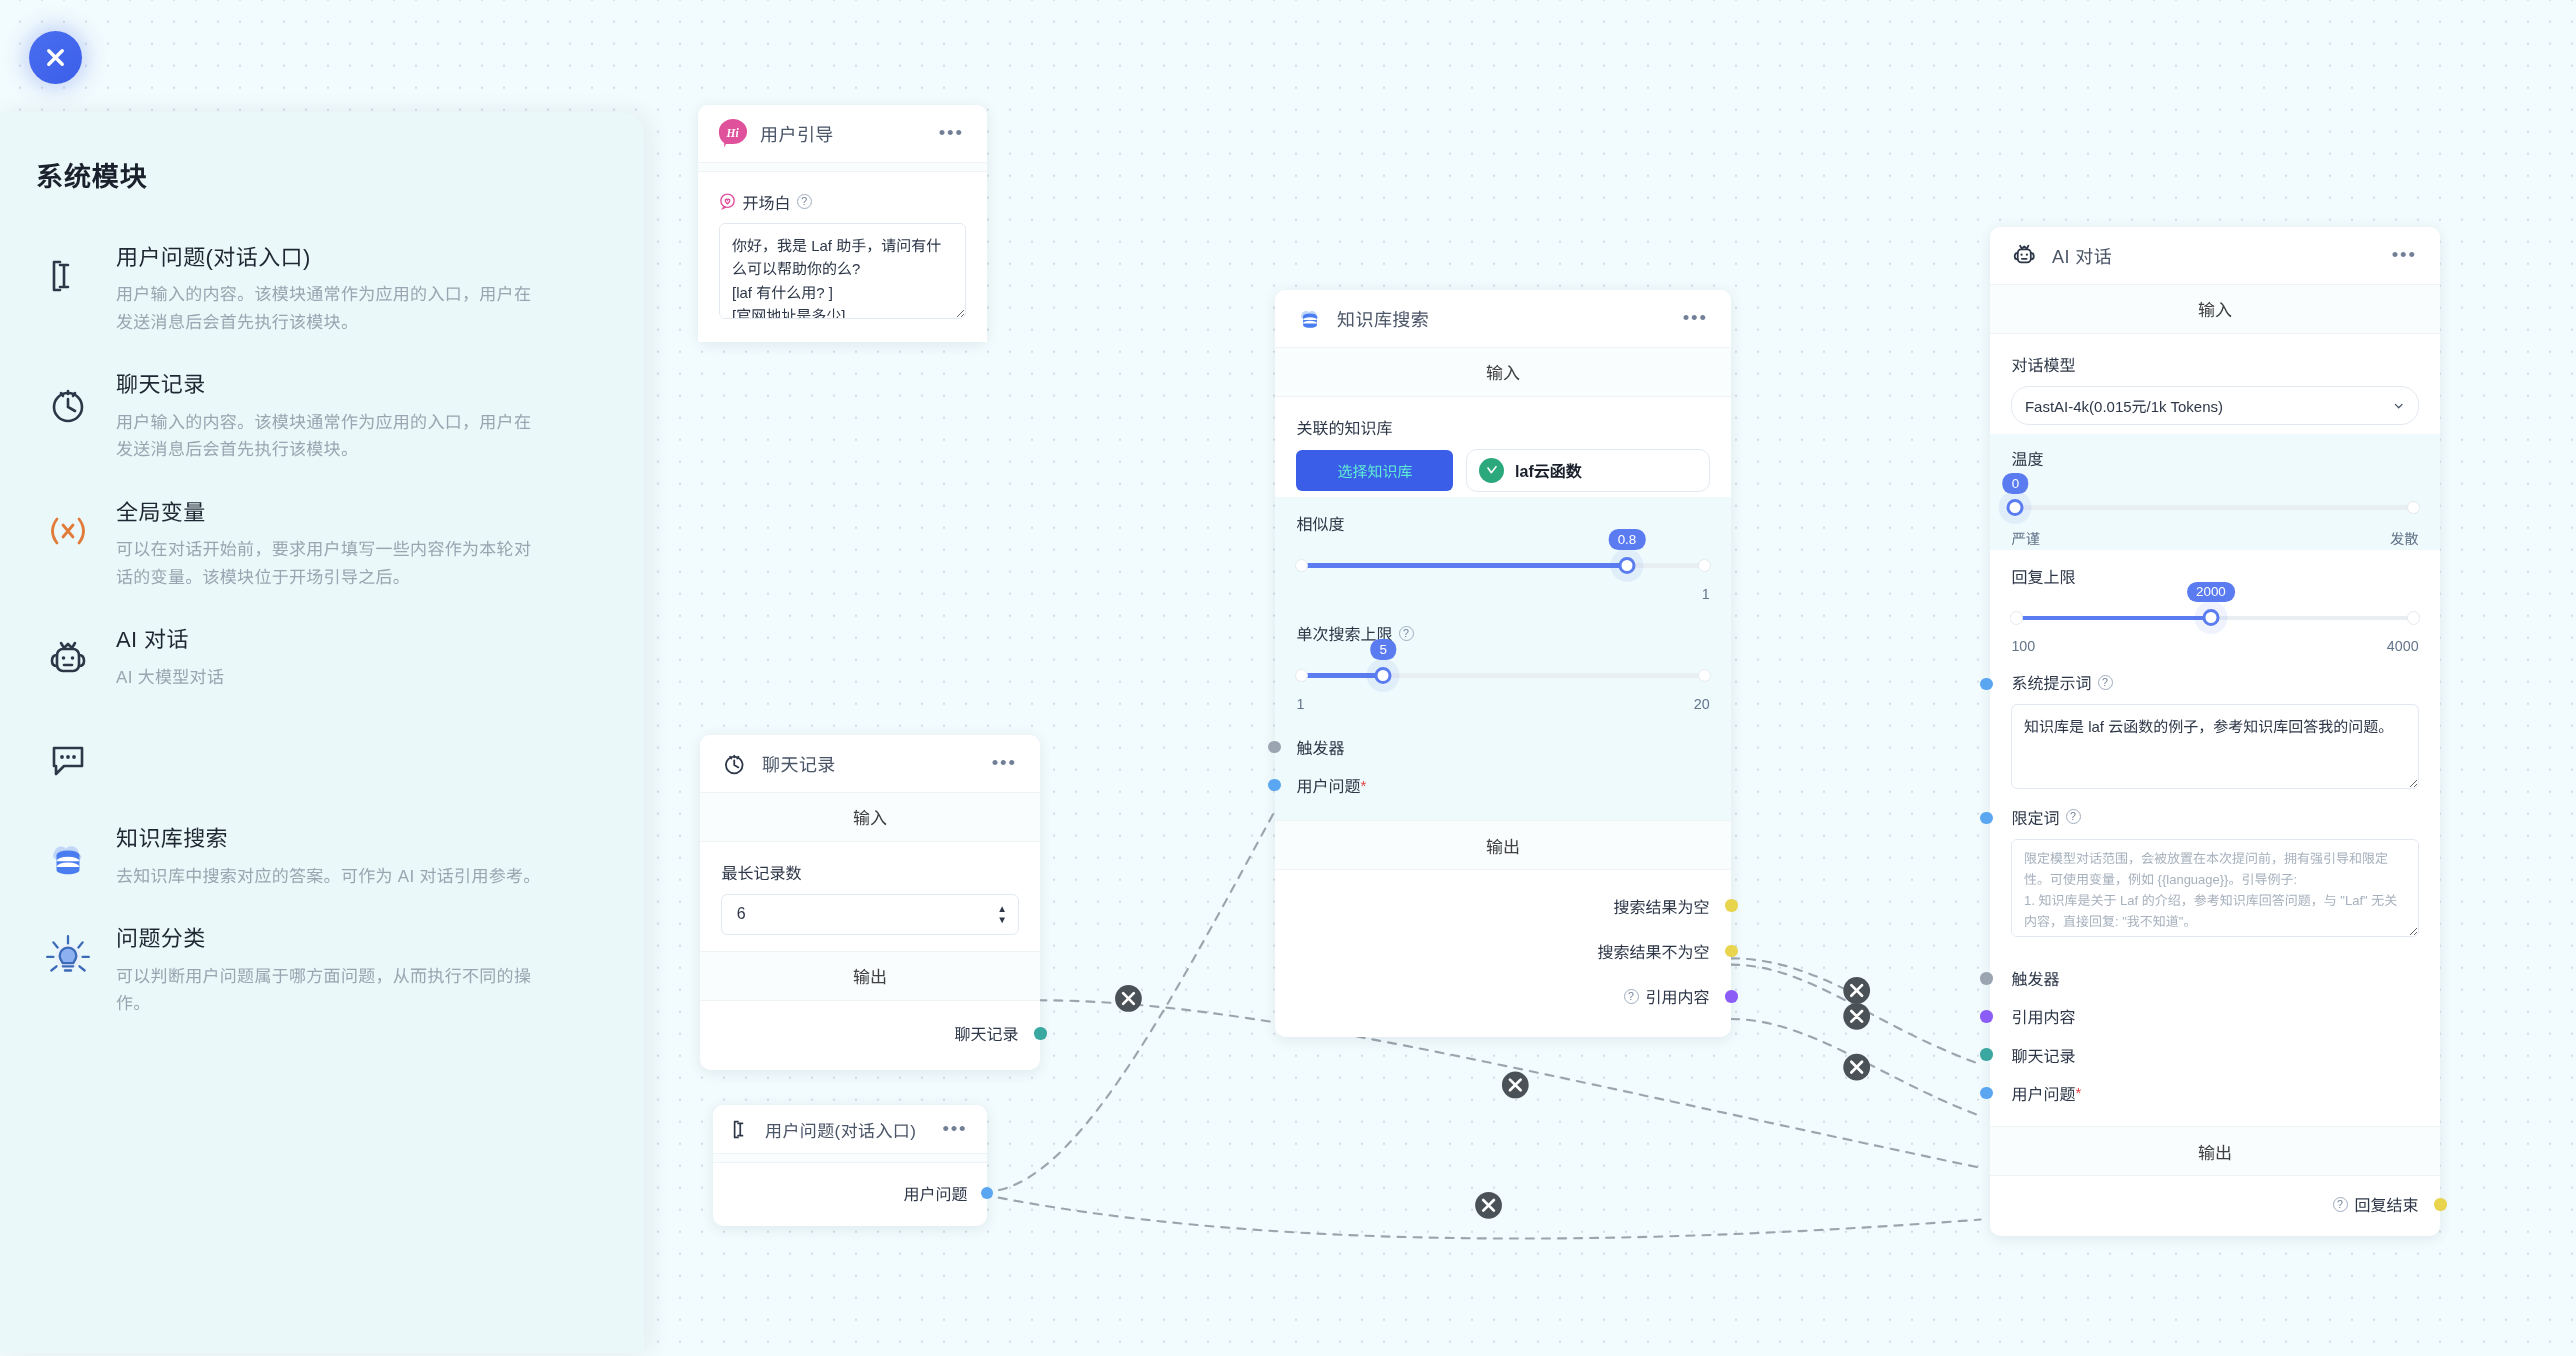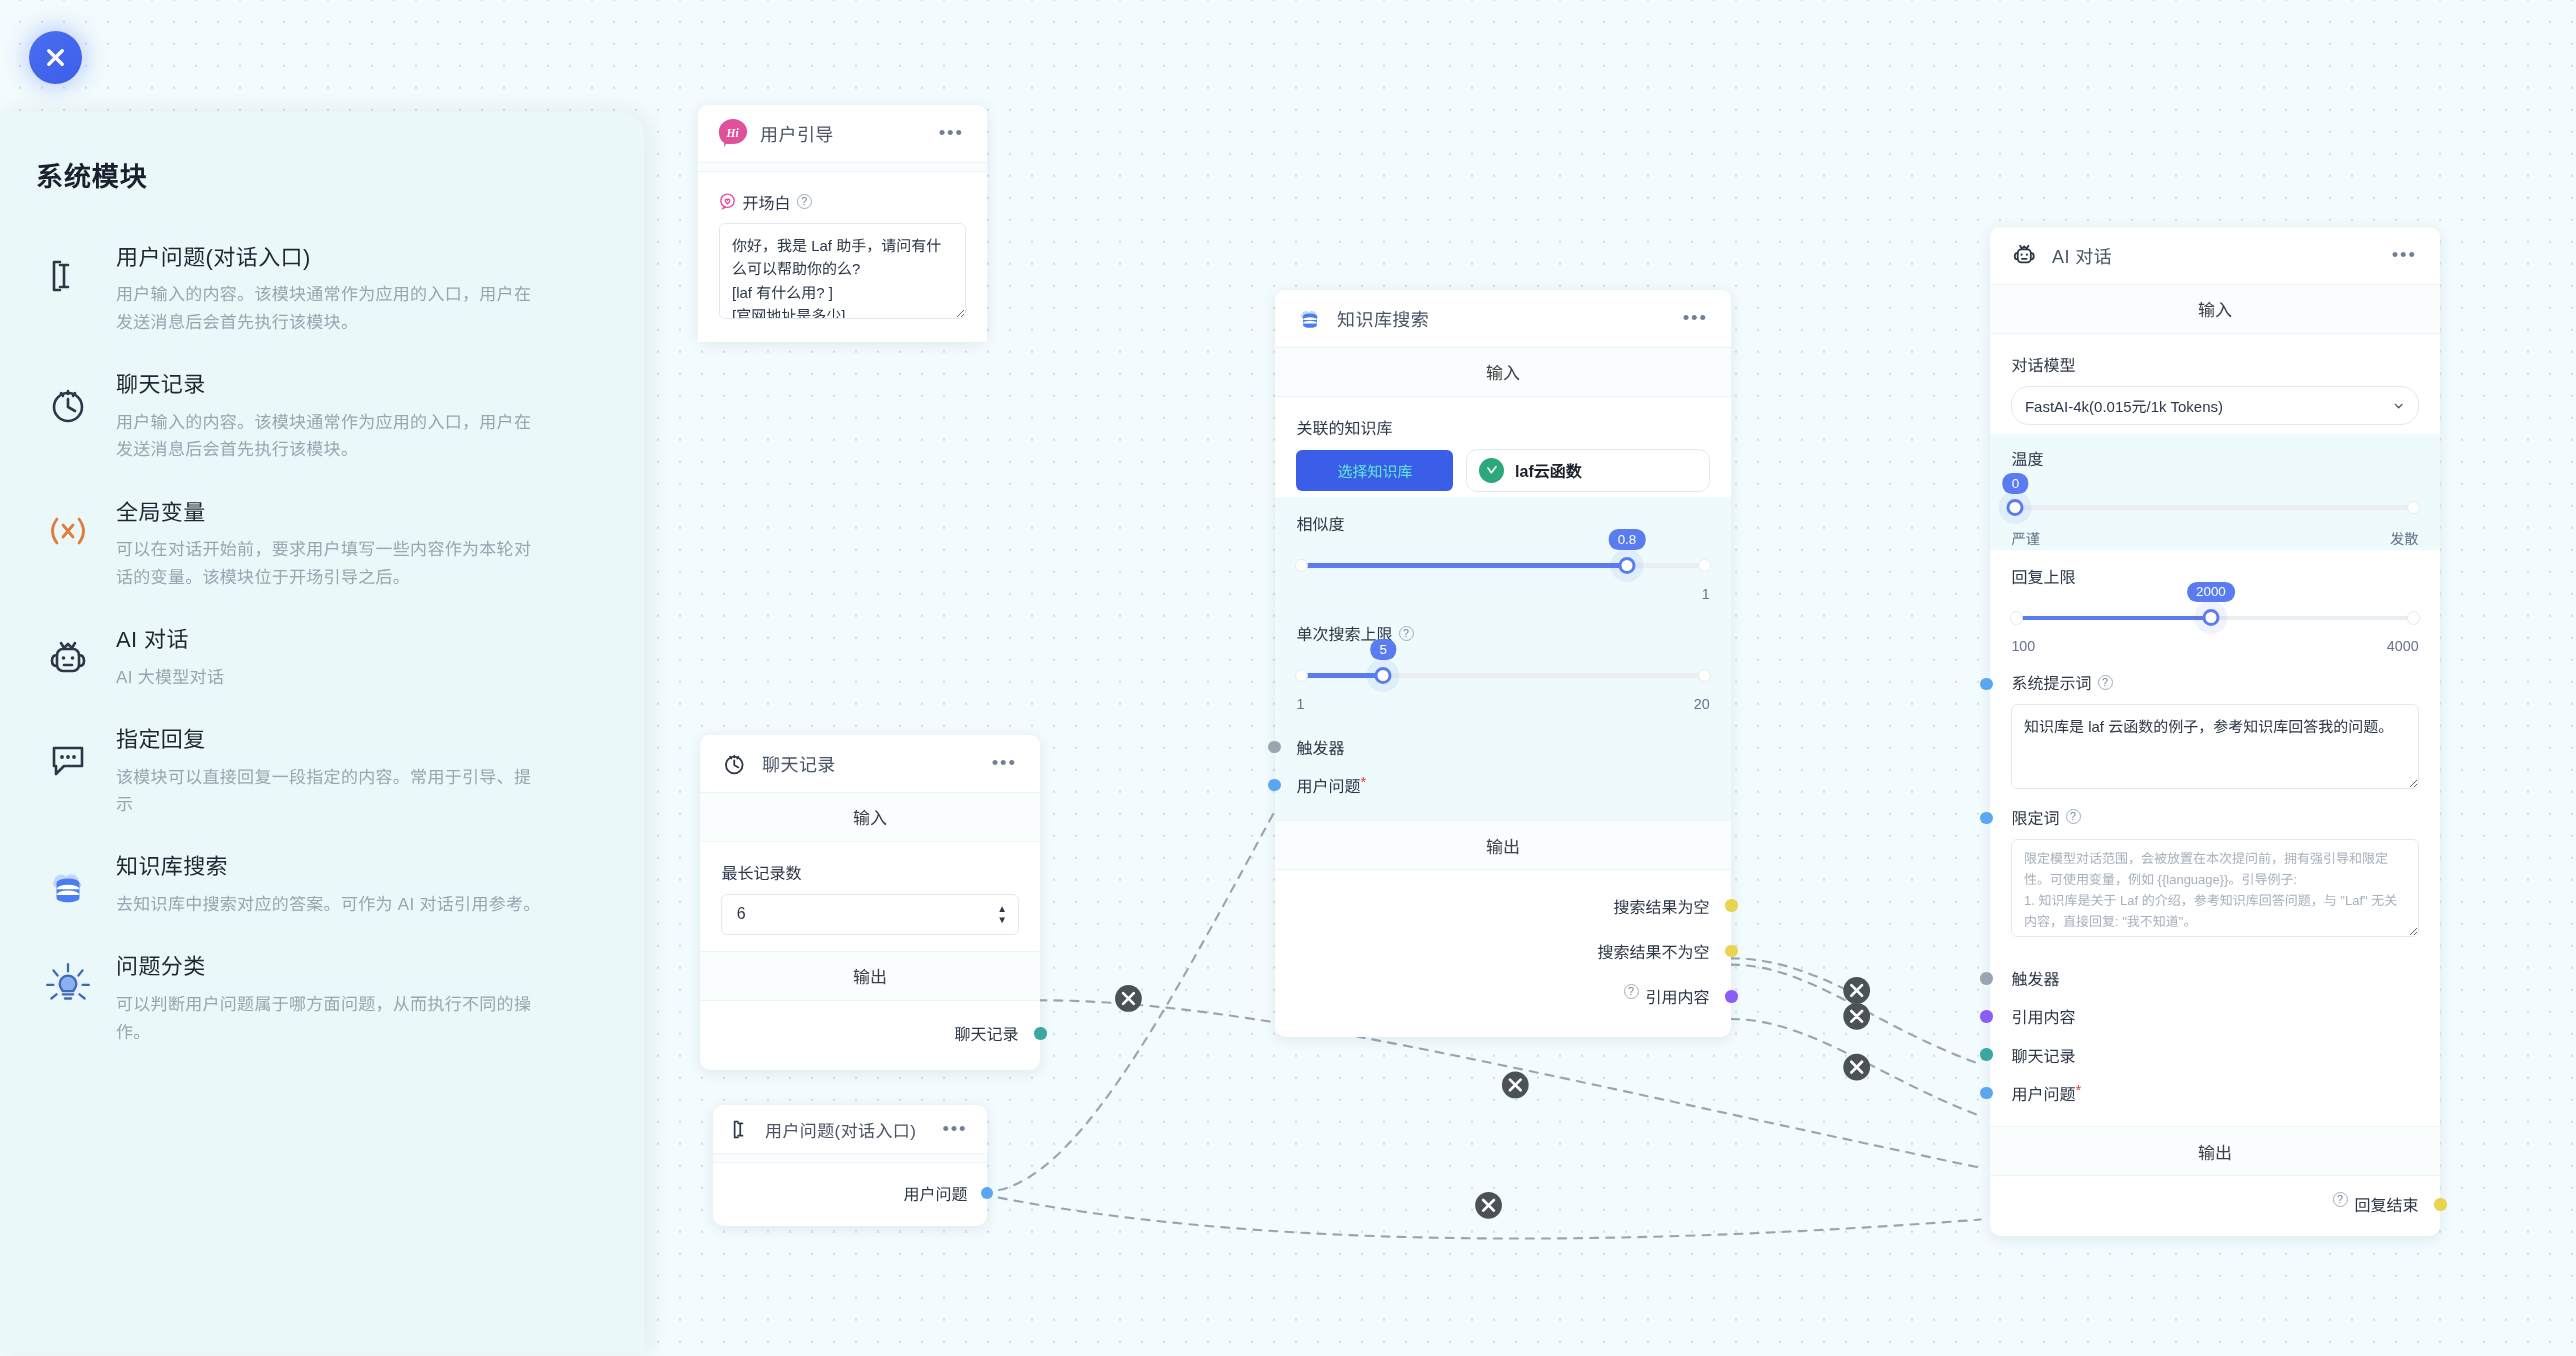--- a/index.html
+++ b/index.html
@@ -117,21 +117,21 @@
     outline: none;
   }
   textarea.ta::placeholder { color: #a7b1bd; }
 
   
   .conn {
     position: absolute; width: 12.5px; height: 12.5px; border-radius: 50%;
     z-index: 22;
   }
   .io-row {
-    display: flex; position: relative;
+    display: flex; align-items: center; position: relative;
     font-size: 16px; color: #2d3748; padding: 9.8px 0;
   }
   .io-row.left { padding-left: 3.6px; }
   .io-row.right { justify-content: flex-end; }
   .req { color: #e53e3e; font-size: 15px; }
 
   
   .sel-box {
     width: 100%; height: 39px; border: 0.9px solid #e2e8f0; border-radius: 18px;
     display: flex; align-items: center; justify-content: space-between;
@@ -314,24 +314,20 @@
 
     <div class="mod-item">
       <span class="mod-icon">
         <svg width="48" height="48" viewBox="0 0 48 48" fill="none" stroke="#2d3748" stroke-width="2.6" stroke-linejoin="round" stroke-linecap="round">
           <path d="M10 13 H38 V31 H20 L12 39 V31 H10 Z"></path>
           <circle cx="18" cy="22" r="1.9" fill="#2d3748" stroke="none"></circle>
           <circle cx="24" cy="22" r="1.9" fill="#2d3748" stroke="none"></circle>
           <circle cx="30" cy="22" r="1.9" fill="#2d3748" stroke="none"></circle>
         </svg>
       </span>
-      <div class="mod-body">
-        <div class="mod-name">指定回复</div>
-        <div class="mod-desc">该模块可以直接回复一段指定的内容。常用于引导、提示</div>
-      </div>
     </div>
 
     <div class="mod-item">
       <span class="mod-icon">
         <svg width="50" height="50" viewBox="0 0 48 48" fill="none">
           <path d="M16 26 C10 26 8 22 11 18 C12 13 19 11 22 15 C27 10 35 14 34 20 C38 21 38 26 33 26 Z" fill="#c2d7f8"></path>
           <ellipse cx="24" cy="21" rx="11" ry="4.2" fill="#4a7ef0"></ellipse>
           <path d="M13 21 V27 C13 29.3 18 31.2 24 31.2 C30 31.2 35 29.3 35 27 V21" fill="#4a7ef0"></path>
           <ellipse cx="24" cy="27" rx="11" ry="4.2" fill="#fff"></ellipse>
           <path d="M13 27 V32.5 C13 34.8 18 36.7 24 36.7 C30 36.7 35 34.8 35 32.5 V27" fill="#4a7ef0"></path>

